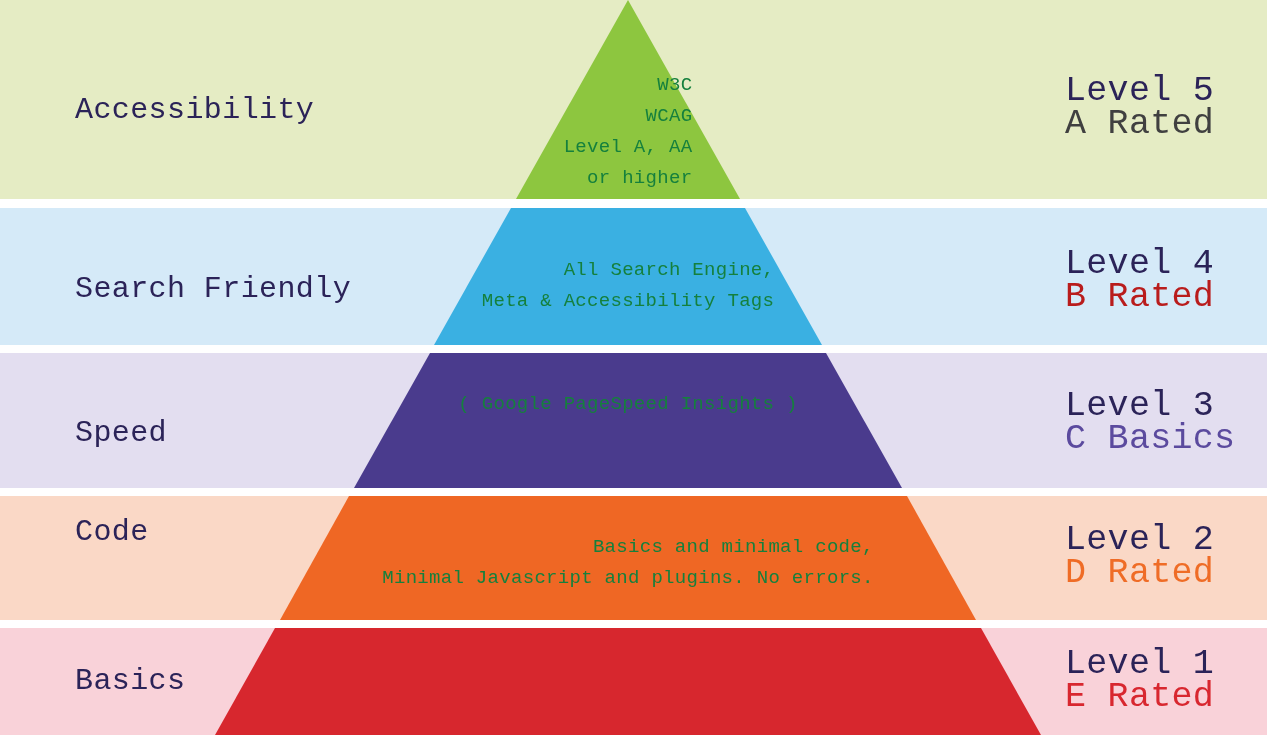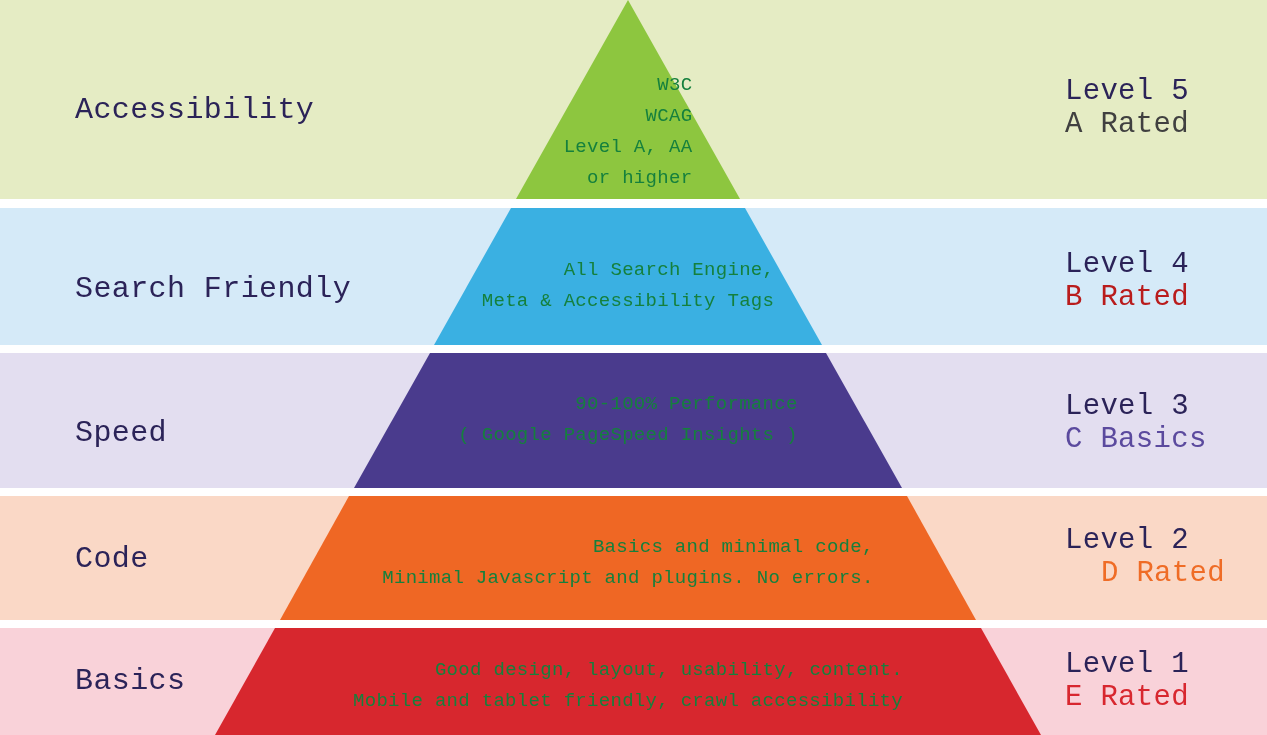--- a/index.html
+++ b/index.html
@@ -13,21 +13,21 @@
     position:absolute;left:75px;transform:translateY(-50%);
     font-size:30px;font-weight:500;letter-spacing:0.4px;color:#2b2358;white-space:nowrap;
   }
   .center-block{
     position:absolute;left:628px;transform:translateX(-50%);
     text-align:right;color:#15803d;font-size:19px;line-height:31px;
     letter-spacing:0.3px;white-space:nowrap;font-weight:400;
   }
   .right-block{
     position:absolute;left:1065px;transform:translateY(-50%);
-    font-size:29px;line-height:33px;font-weight:500;letter-spacing:0.3px;white-space:nowrap;
+    font-size:35px;line-height:33px;font-weight:500;letter-spacing:0.3px;white-space:nowrap;
   }
   .right-block .level-line{color:#2b2358;}
 </style>
 </head>
 <body>
 
 <div class="stage">
 
   <div class="band" style="top: 0px; height: 199px; background-color: rgb(229, 236, 196);"></div>
   <div class="band" style="top: 208px; height: 137px; background-color: rgb(213, 234, 248);"></div>
@@ -39,60 +39,55 @@
     <polygon points="628,0 740,199 516,199" fill="#8dc63f"></polygon>
     <polygon points="511,208 745,208 822,345 434,345" fill="#3ab0e2"></polygon>
     <polygon points="430,353 826,353 902,488 354,488" fill="#4a3b8d"></polygon>
     <polygon points="349,496 907,496 976,620 280,620" fill="#ef6724"></polygon>
     <polygon points="275,628 981,628 1041,735 215,735" fill="#d7272e"></polygon>
   </svg>
 
   <div class="cat-label" style="top:110px">Accessibility</div>
   <div class="cat-label" style="top:289px">Search Friendly</div>
   <div class="cat-label" style="top:433px">Speed</div>
-  <div class="cat-label" style="top:559px">Code</div>
+  <div class="cat-label" style="top:532px">Code</div>
   <div class="cat-label" style="top:681px">Basics</div>
 
   <div class="center-block" style="top:70px">
     <div>W3C</div>
     <div>WCAG</div>
     <div>Level A, AA</div>
     <div>or higher</div>
   </div>
   <div class="center-block" style="top:255px">
     <div>All Search Engine,</div>
     <div>Meta &amp; Accessibility Tags</div>
   </div>
   <div class="center-block" style="top:389px">
-    <div>90-100% Performance</div>
     <div>( Google PageSpeed Insights )</div>
   </div>
   <div class="center-block" style="top:532px">
     <div>Basics and minimal code,</div>
     <div>Minimal Javascript and plugins. No errors.</div>
-  </div>
-  <div class="center-block" style="top:655px">
-    <div>Good design, layout, usability, content.</div>
-    <div>Mobile and tablet friendly, crawl accessibility</div>
   </div>
 
   <div class="right-block" style="top:108px">
     <div class="level-line">Level 5</div>
     <div class="rating-line" style="color: #404040;">A Rated</div>
   </div>
   <div class="right-block" style="top:281px">
     <div class="level-line">Level 4</div>
     <div class="rating-line" style="color: #b91c1c;">B Rated</div>
   </div>
   <div class="right-block" style="top:423px">
     <div class="level-line">Level 3</div>
     <div class="rating-line" style="color: rgb(91, 74, 158);">C Basics</div>
   </div>
   <div class="right-block" style="top:557px">
     <div class="level-line">Level 2</div>
-    <div class="rating-line" style="color: rgb(239, 108, 38); margin-left: 36px;">D Rated</div>
+    <div class="rating-line" style="color: rgb(239, 108, 38);">D Rated</div>
   </div>
   <div class="right-block" style="top:681px">
     <div class="level-line">Level 1</div>
     <div class="rating-line" style="color: rgb(216, 39, 47);">E Rated</div>
   </div>
 
 </div>
 
 </body></html>

